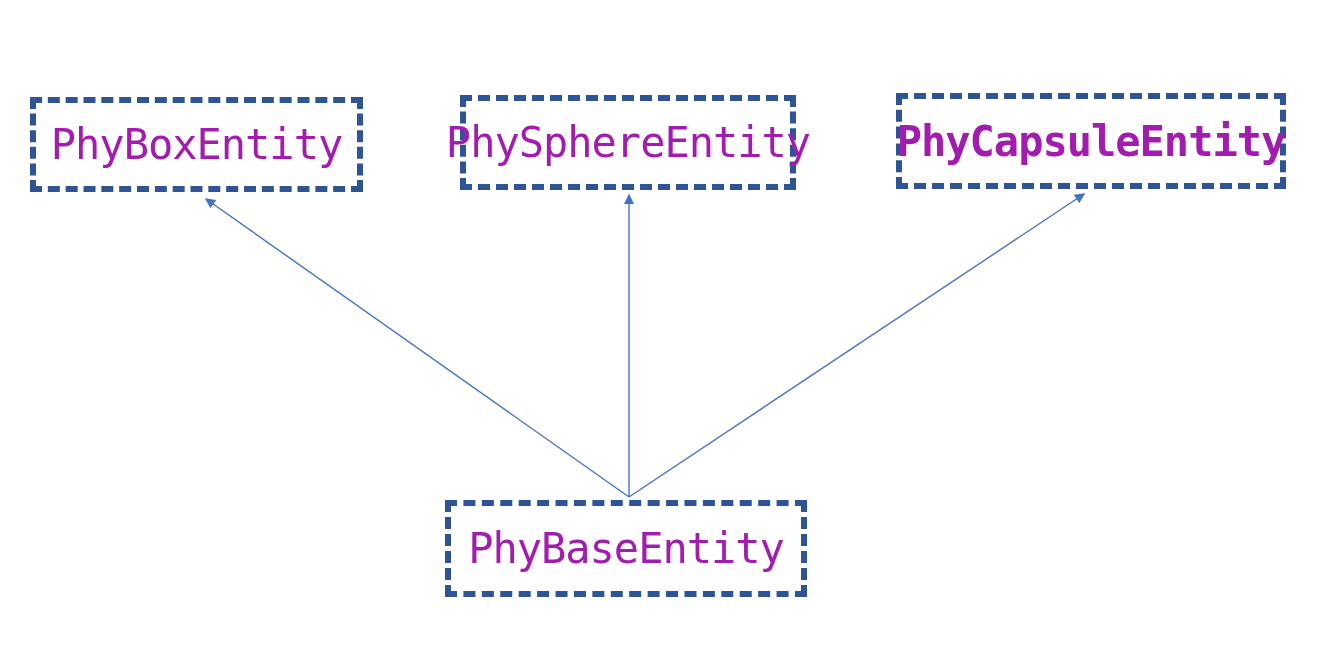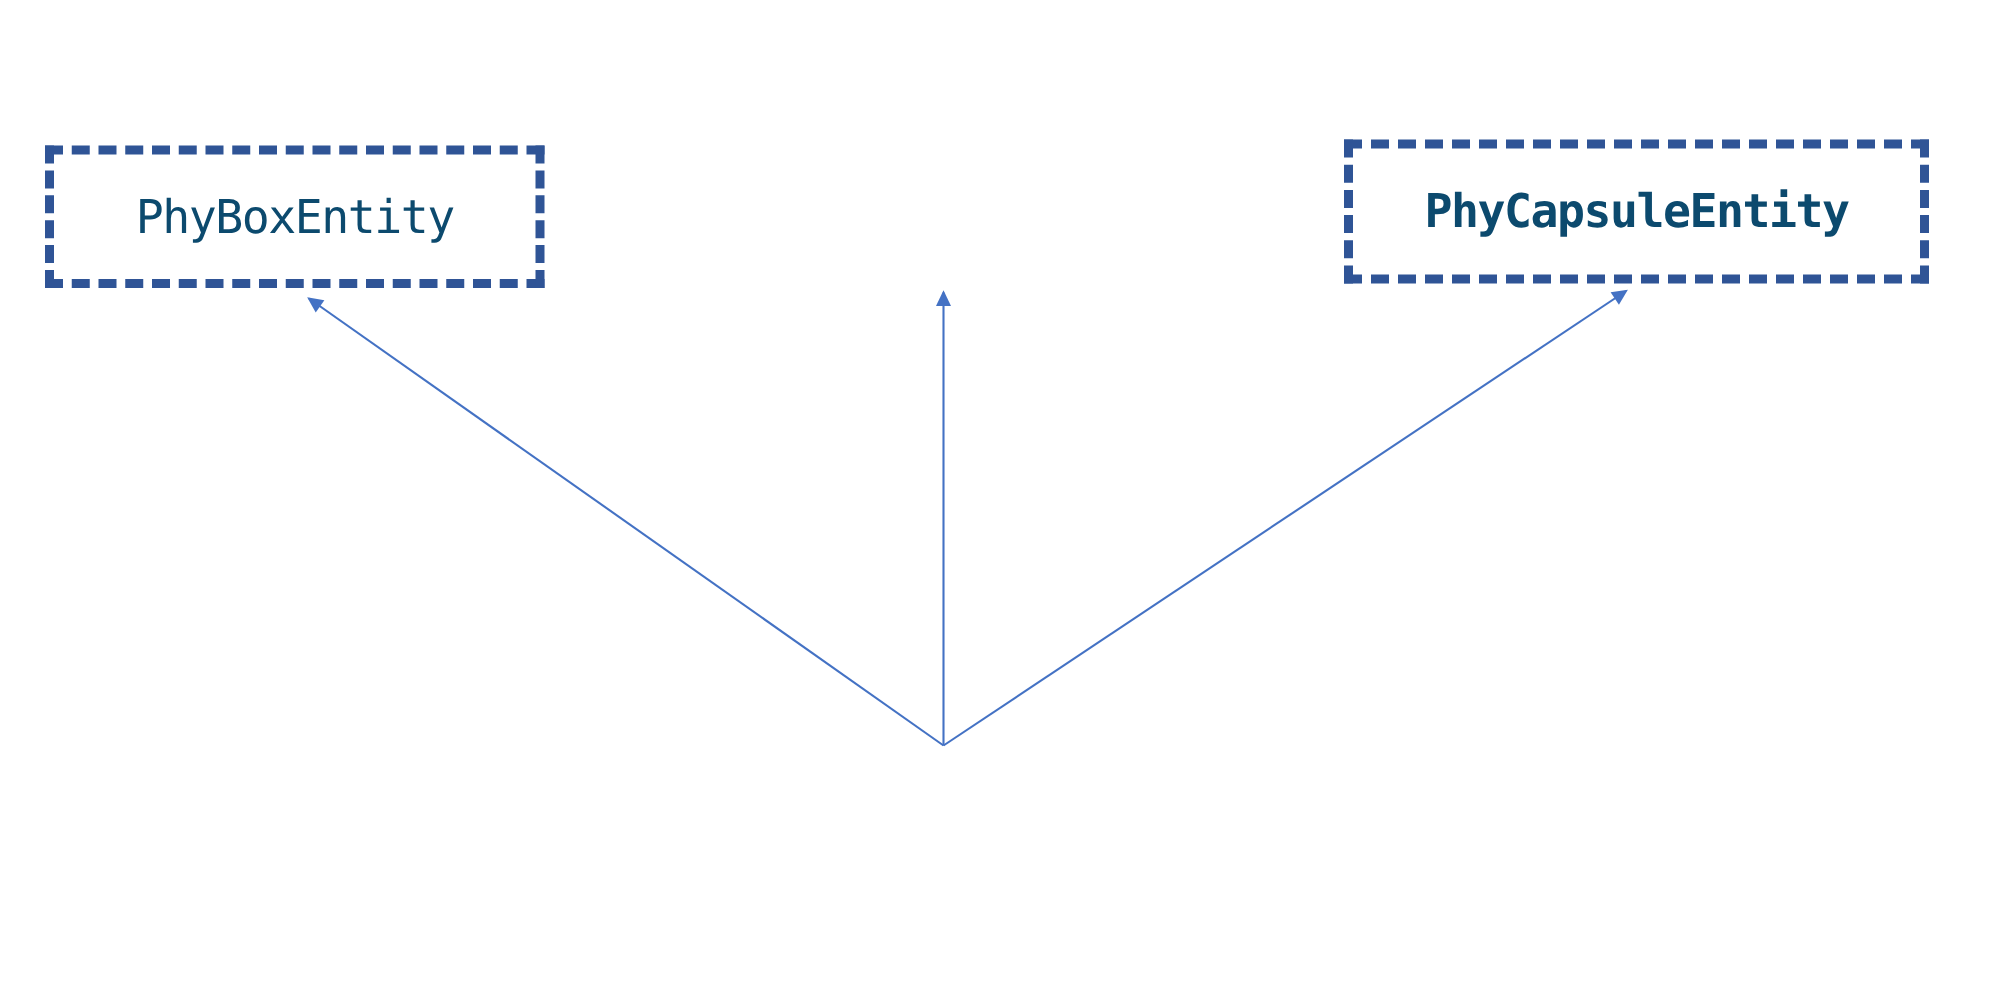--- a/index.html
+++ b/index.html
@@ -26,22 +26,22 @@
   .node {
     position: absolute;
     box-sizing: border-box;
     border: 6px dashed #2F5496;
     background: #ffffff;
     display: flex;
     align-items: center;
     justify-content: center;
   }
   .node .label {
-    color: #0c4a6e;
-    font-size: 31px;
+    color: #a21caf;
+    font-size: 42px;
     letter-spacing: -1px;
     white-space: nowrap;
   }
   .node-box     { left: 30px;  top: 97px;  width: 333px; height: 95px; }
   .node-sphere  { left: 460px; top: 95px;  width: 336px; height: 95px; }
   .node-capsule { left: 896px; top: 93px;  width: 390px; height: 96px; font-weight: bold; }
   .node-base    { left: 445px; top: 500px; width: 362px; height: 97px; }
 </style>
 </head>
 <body>
@@ -56,19 +56,25 @@
     </defs>
     <line x1="629" y1="497" x2="206" y2="199" stroke="#4472C4" stroke-width="1.4" marker-end="url(#arrowhead)"></line>
     <line x1="629" y1="497" x2="629" y2="195" stroke="#4472C4" stroke-width="1.4" marker-end="url(#arrowhead)"></line>
     <line x1="629" y1="497" x2="1084" y2="194" stroke="#4472C4" stroke-width="1.4" marker-end="url(#arrowhead)"></line>
   </svg>
 
   <div class="node node-box">
     <span class="label">PhyBoxEntity</span>
   </div>
 
+  <div class="node node-sphere">
+    <span class="label">PhySphereEntity</span>
+  </div>
 
   <div class="node node-capsule">
     <span class="label">PhyCapsuleEntity</span>
   </div>
 
+  <div class="node node-base">
+    <span class="label">PhyBaseEntity</span>
+  </div>
 
 </div>
 
 </body></html>

